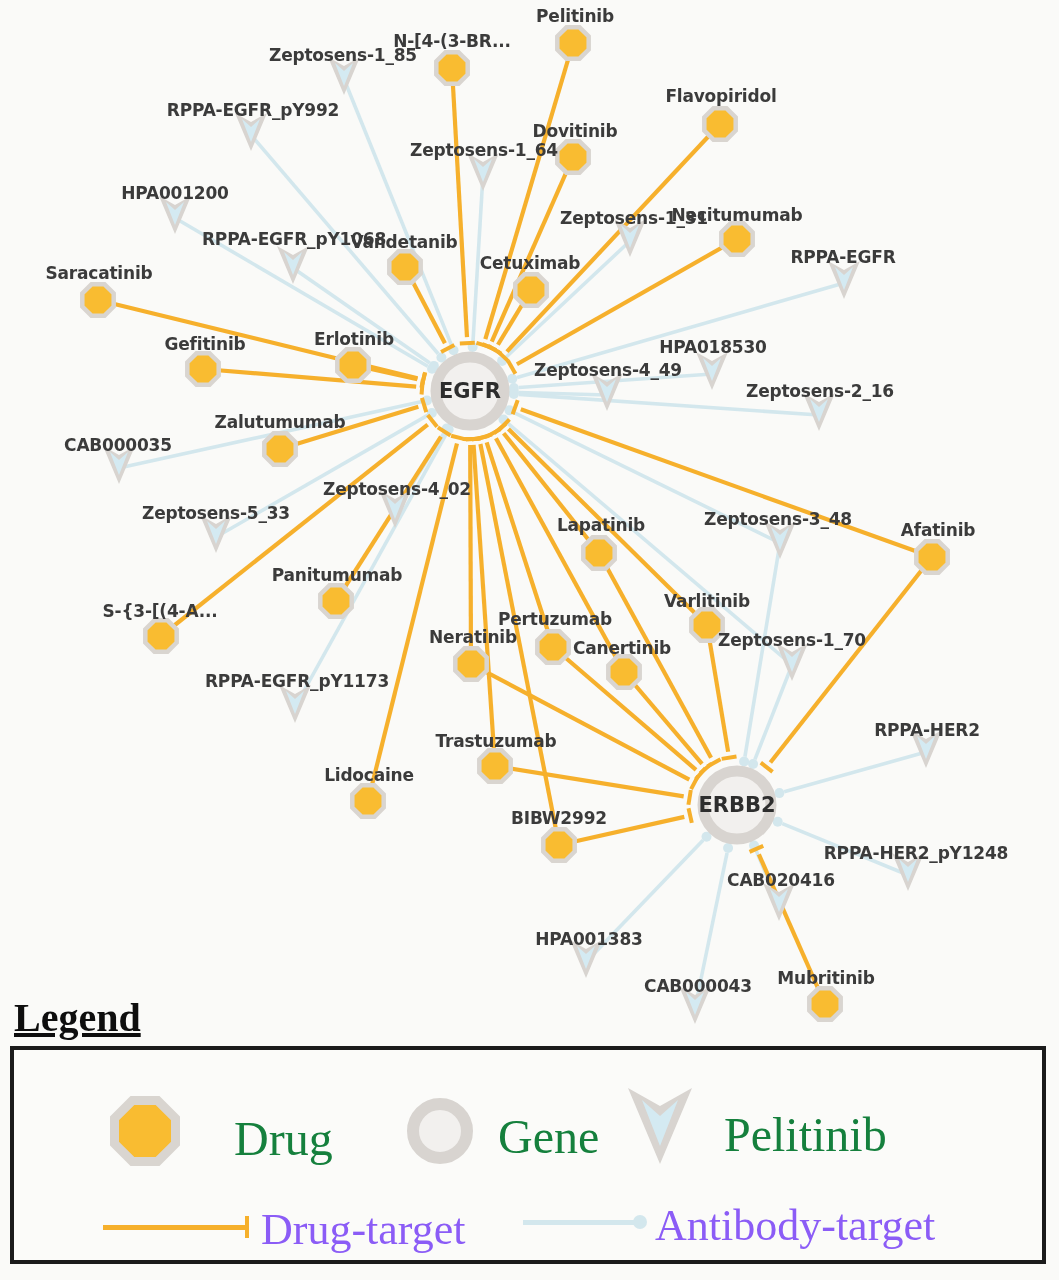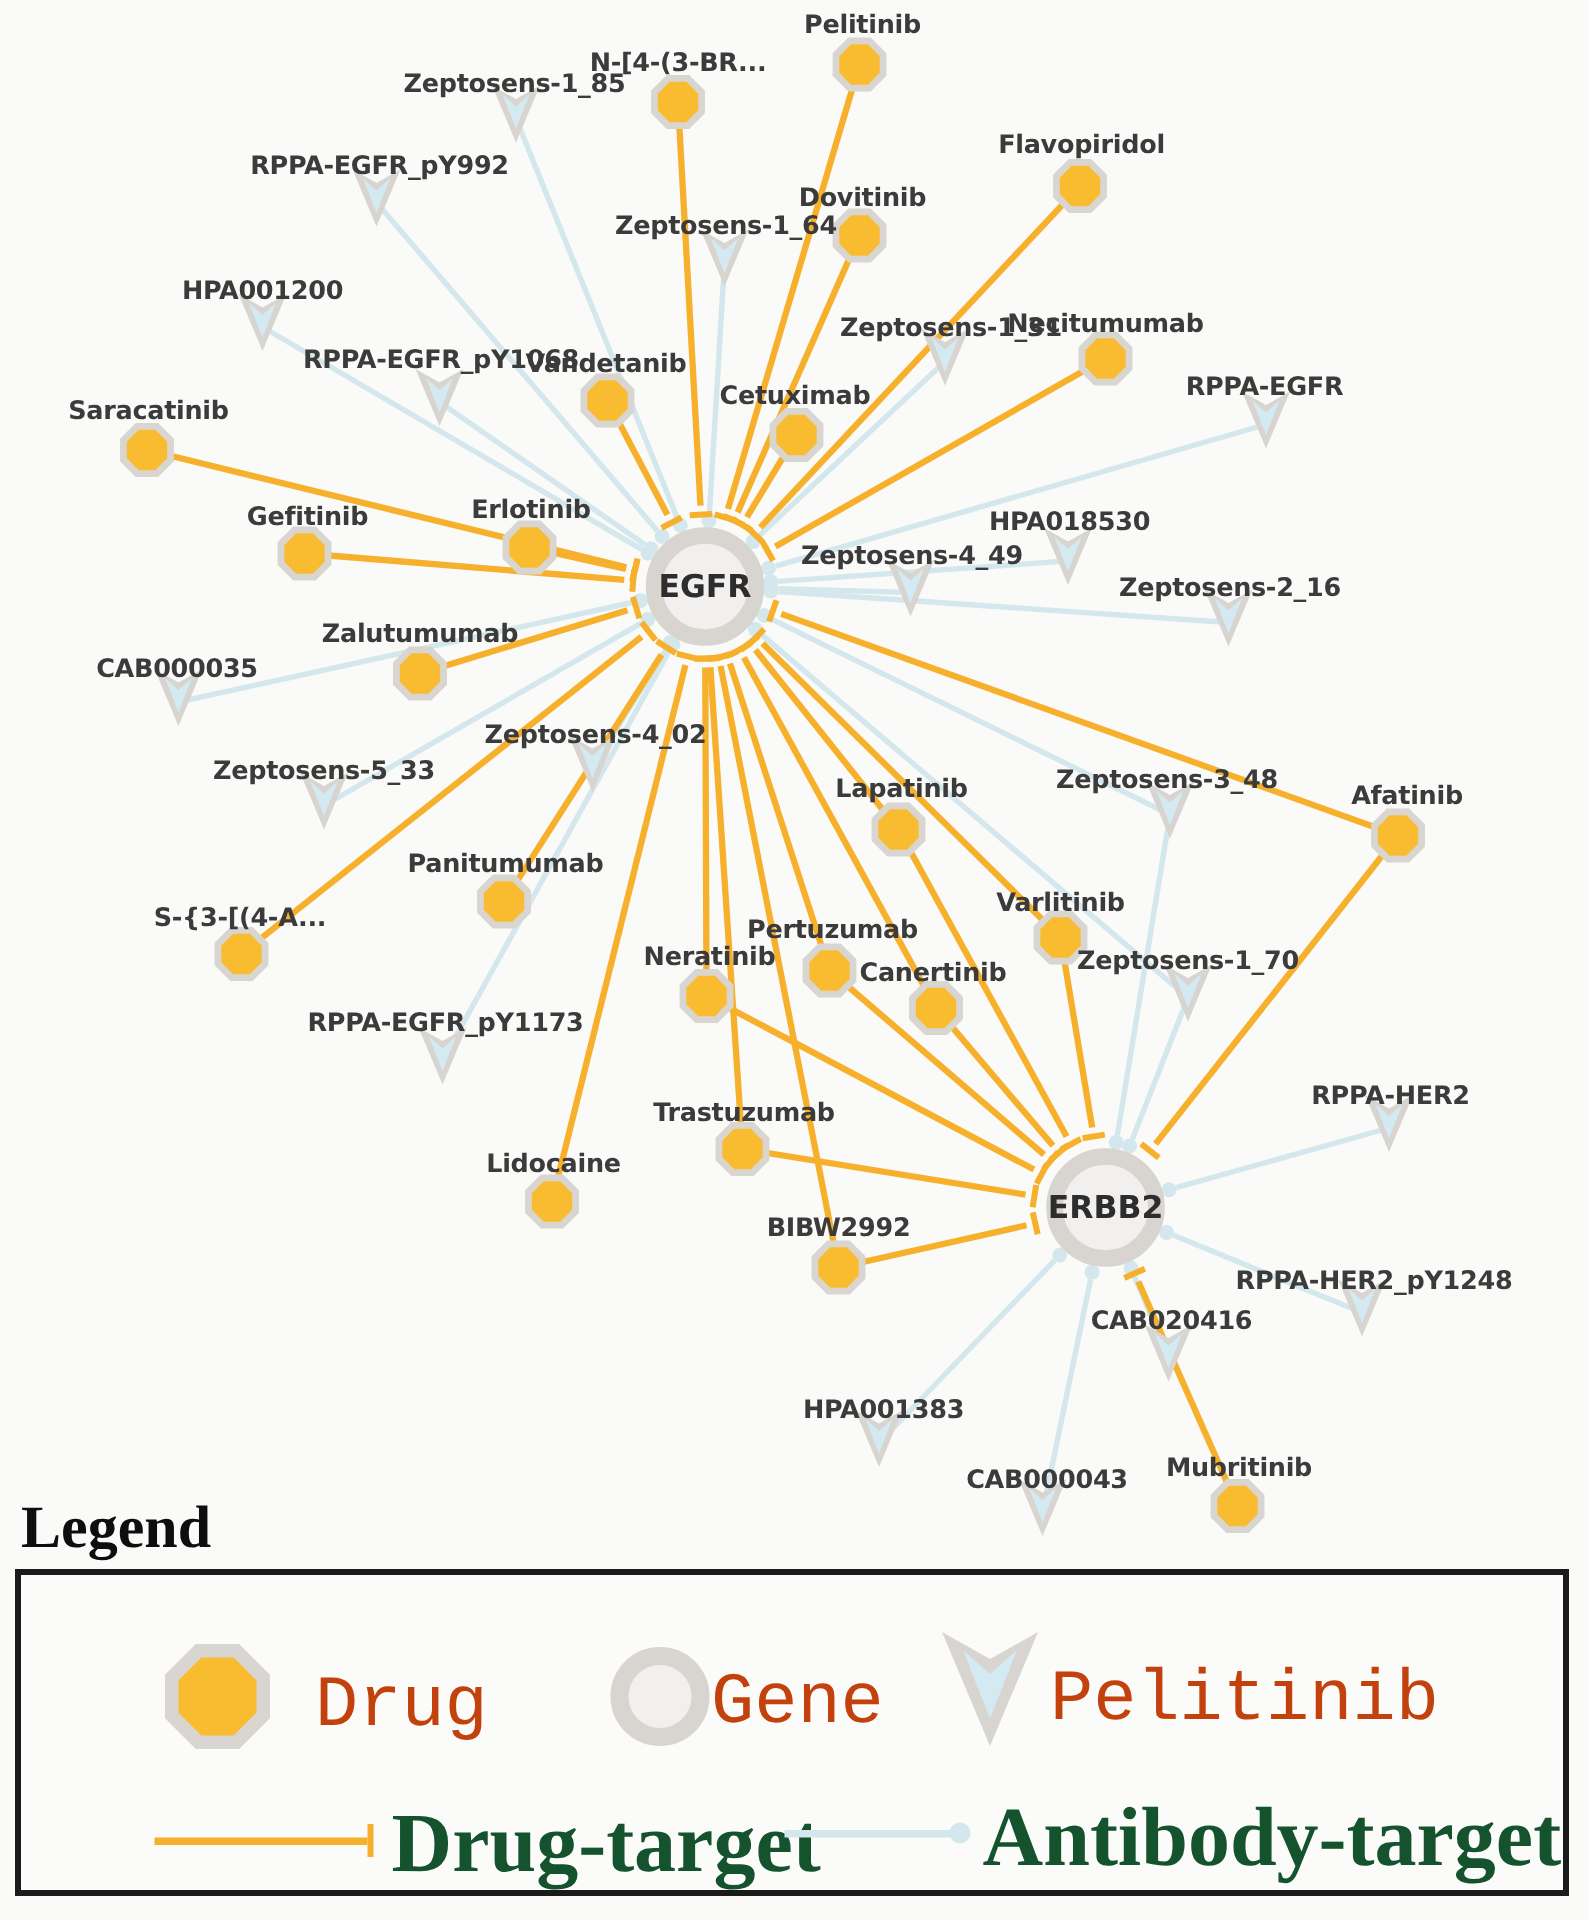--- a/index.html
+++ b/index.html
@@ -15,33 +15,33 @@
     fill:var(--label-color,#3b3b3b);
   }
   .gene-label{
     font-family:"DejaVu Sans",sans-serif;
     font-weight:bold;font-size:21px;
     fill:var(--gene-text,#2d2d2d);
   }
   
   .legend-title{
     position:absolute;left:14px;top:994px;
-    font-family:"Liberation Serif",serif;font-weight:bold;font-size:40px;color:#0e0e0e;
+    font-family:"Liberation Serif",serif;font-weight:bold;font-size:40px;color:#0e0e0e;text-decoration:underline;
   }
   .legend-box{
     position:absolute;left:10px;top:1046px;width:1028px;height:210px;
     border:4px solid #1b1b1b;background:#fbfbf9;
   }
   .legend-item-label{
-    position:absolute;font-family:Liberation Mono, monospace;font-size:48px;color:#c2410c;
+    position:absolute;font-family:Liberation Serif, serif;font-size:48px;color:#15803d;
+    transform:translateY(-50%);white-space:nowrap;margin-left:24px;
+  }
+  .legend-edge-label{
+    position:absolute;font-family:"Liberation Serif",serif;font-size:44px;color:#8b5cf6;
     transform:translateY(-50%);white-space:nowrap;
-  }
-  .legend-edge-label{
-    position:absolute;font-family:"Liberation Serif",serif;font-size:56px;color:#14532d;
-    transform:translateY(-50%);white-space:nowrap;font-weight:bold;
   }
   .legend-sym{position:absolute;}
   .legend-gene-circle{
     position:absolute;width:42px;height:42px;border-radius:50%;
     border:12px solid var(--gene-ring,#d8d4d0);background:var(--gene-inner,#f2f0ee);
   }
   .legend-drug-line{
     position:absolute;height:5px;background:var(--drug-edge,#f6b02c);
   }
   .legend-drug-bar{

